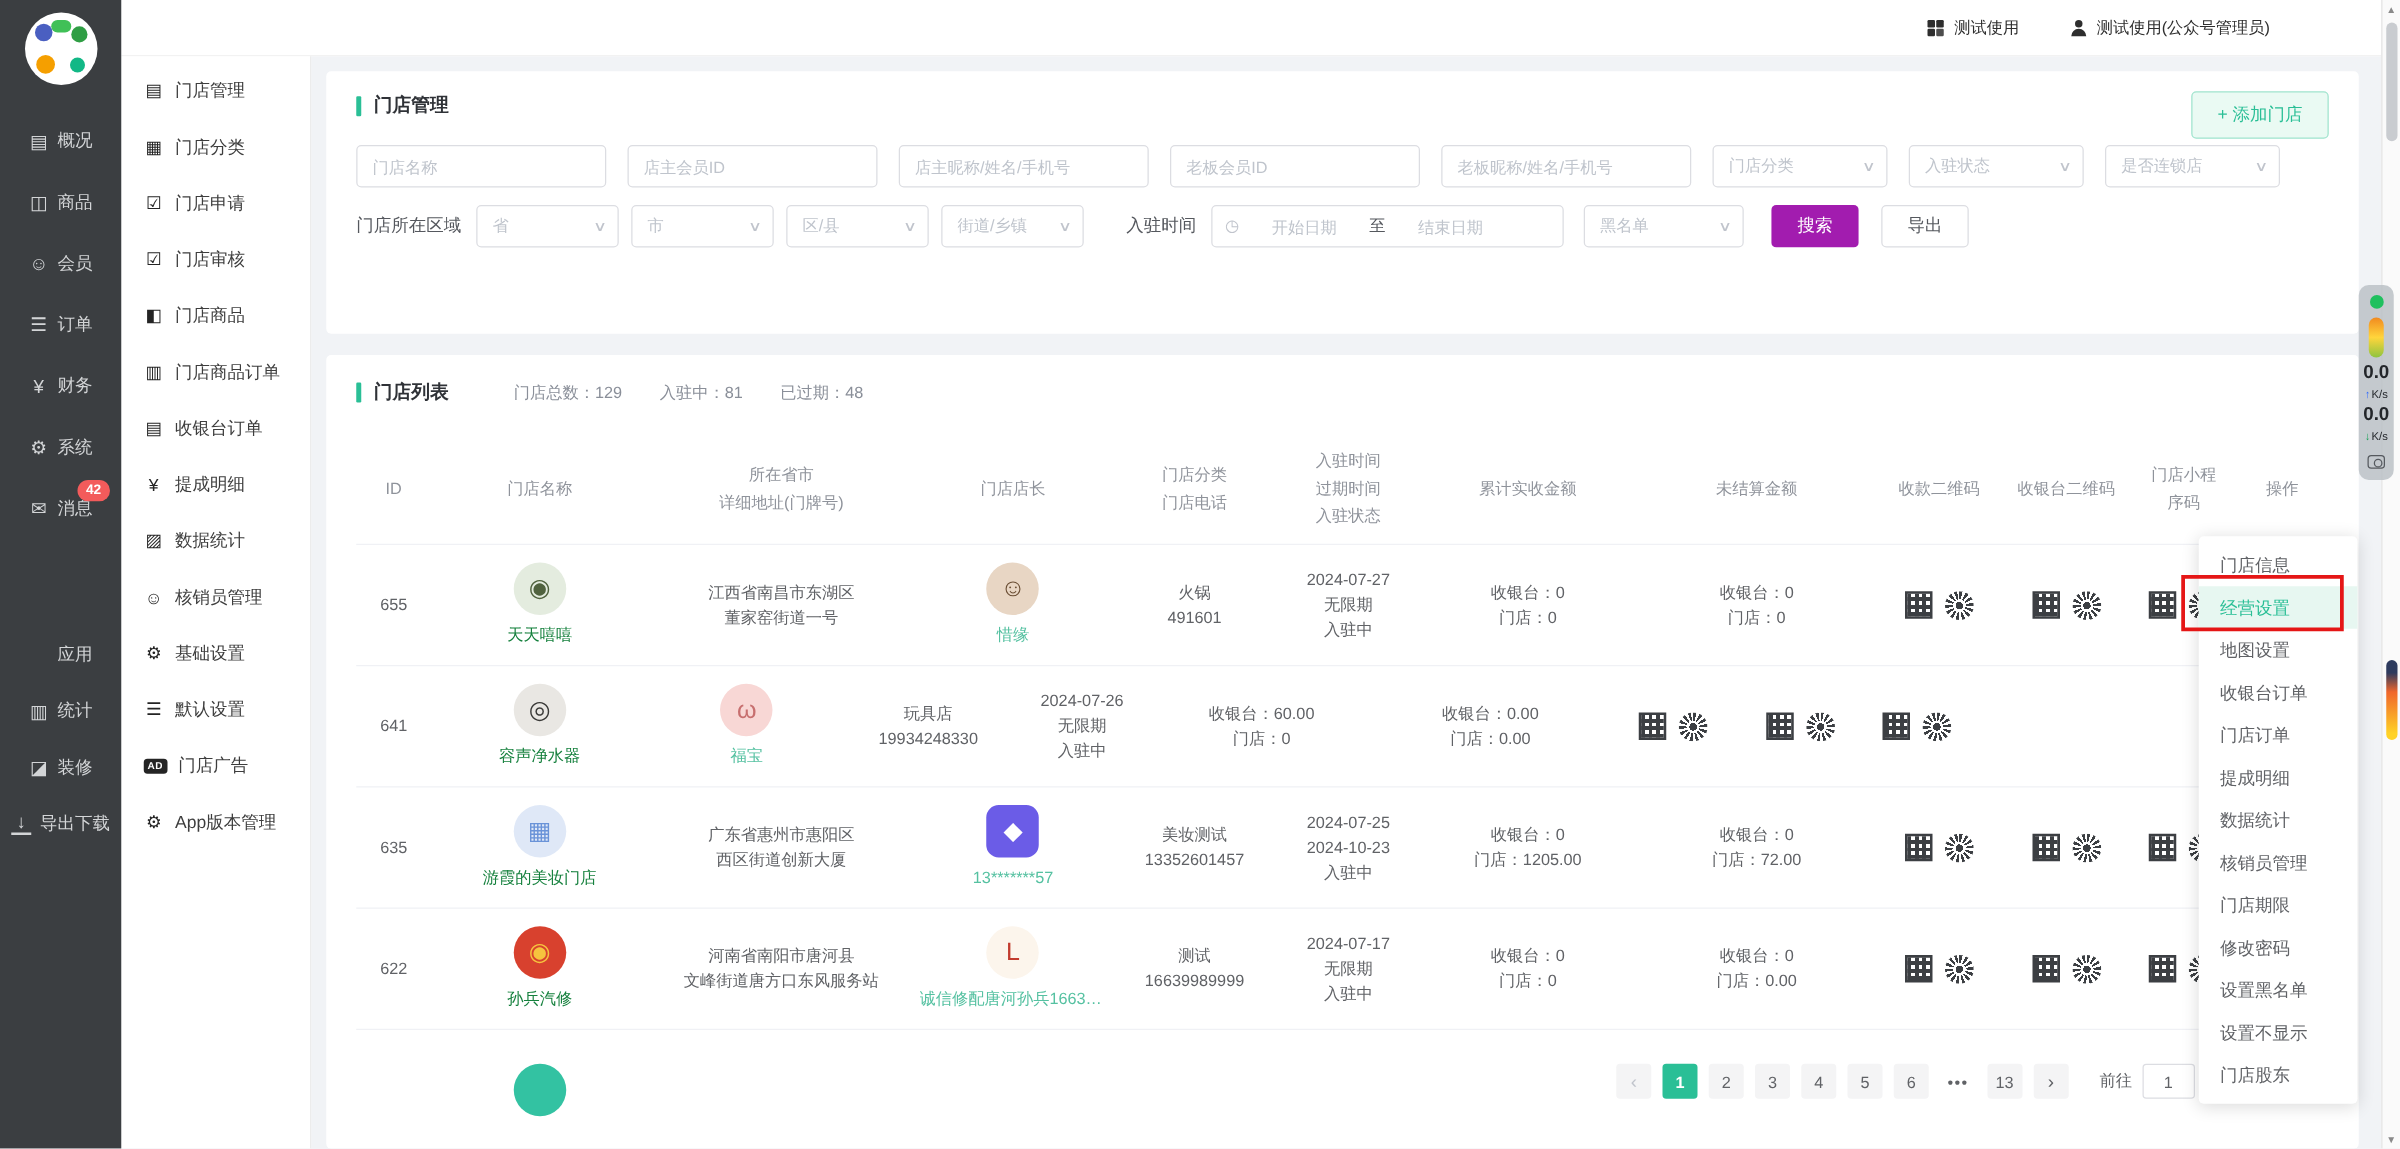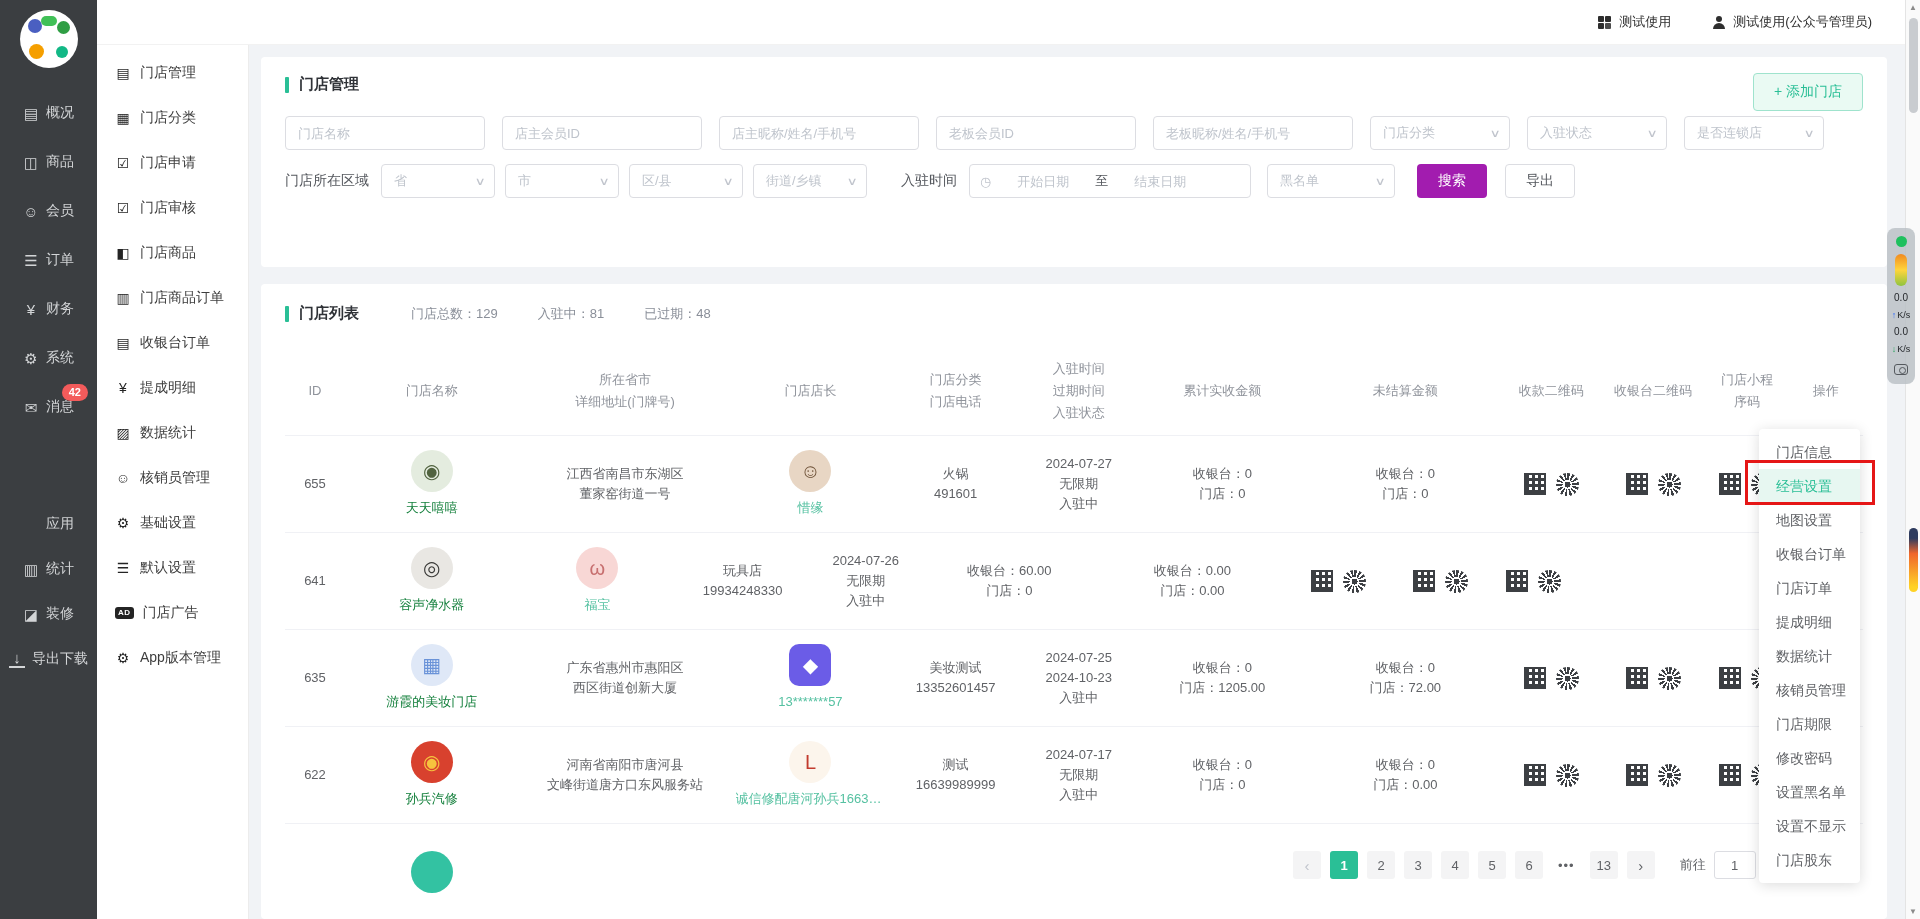--- a/index.html
+++ b/index.html
@@ -28,21 +28,21 @@
   .side-icon.underline-icon{border-bottom:2px solid #d3d5d7;padding-bottom:1px}
   .grid-icon{display:inline-grid;grid-template-columns:7px 7px;grid-template-rows:7px 7px;gap:2px}
   .grid-icon i{border-radius:1px}
   .grid-icon .g0{background:#f25d4e}.grid-icon .g1{background:#3fba54}
   .grid-icon .g2{background:#f7b500}.grid-icon .g3{background:#2f88ff}
   .badge{position:absolute;top:-14px;right:-14px;background:#f35b5b;color:#fff;font-size:11px;
     line-height:17px;padding:0 7px;border-radius:9px;font-weight:bold}
 
   
   .topbar{position:absolute;left:97px;top:0;right:0;height:45px;background:#fff;z-index:2;
-    border-bottom:1px solid #f2f2f2;display:flex;align-items:center;justify-content:flex-end;gap:42px;padding-right:48px}
+    border-bottom:1px solid #f2f2f2;display:flex;align-items:center;justify-content:flex-end;gap:42px;padding-right:104px}
   .top-item{display:flex;align-items:center;gap:8px;font-size:13px;color:#2e2e2e;cursor:pointer}
   .mini-grid{display:inline-grid;grid-template-columns:6px 6px;grid-template-rows:6px 6px;gap:1px}
   .mini-grid i{background:#2e2e2e;border-radius:1px}
   .mini-grid i.hollow{background:#2e2e2e;opacity:.85}
   .person-icon{display:inline-flex;flex-direction:column;align-items:center}
   .person-icon .head{width:6px;height:6px;border-radius:50%;background:#2e2e2e}
   .person-icon .body{width:12px;height:6px;border-radius:6px 6px 0 0;background:#2e2e2e;margin-top:1px}
 
   
   .submenu{position:absolute;left:97px;top:45px;bottom:0;width:152px;background:#fff;z-index:3;
@@ -82,21 +82,21 @@
   .datebox .clock{color:#c0c4cc;font-size:13px}
   .datebox input{border:none;outline:none;width:92px;font-size:13px;text-align:center;color:#606266}
   .datebox input::placeholder{color:#bfc4cc}
   .datebox .to{font-size:13px;color:#55585e}
   .f-select.blk{width:128px;margin-left:16px}
   .btn{height:34px;border-radius:4px;font-size:14px;padding:0 20px;cursor:pointer;border:1px solid transparent}
   .btn.search{background:#a21caf;color:#fff;margin-left:22px}
   .btn.export{background:#fff;color:#55585e;border-color:#dcdde2;margin-left:18px}
 
   
-  .stats{display:flex;gap:40px;margin-left:42px;font-size:13px;color:#8a8f99}
+  .stats{display:flex;gap:30px;margin-left:42px;font-size:13px;color:#8a8f99}
   .stat b{font-weight:normal;color:#8a8f99}
   .table{margin-top:24px;width:100%}
   .thead{display:flex;align-items:center;min-height:88px;color:#8f939b;font-size:13px;line-height:22px}
   .th,.td{text-align:center;padding:0 4px}
   .tr{display:flex;align-items:center;min-height:97px;border-top:1px solid #f0f1f5;font-size:13px;
     color:#606266;line-height:20px}
   .c-id{width:3.8%}.c-name{width:11%}.c-addr{width:13.5%}.c-manager{width:10%}.c-category{width:8.4%}
   .c-time{width:7.2%}.c-received{width:11%}.c-unsettled{width:12.2%}.c-payqr{width:6.3%}
   .c-cashierqr{width:6.6%}.c-miniqr{width:5.3%}.c-action{width:4.7%}
   .logo,.avatar{width:42px;height:42px;margin:0 auto;display:flex;align-items:center;justify-content:center;
@@ -107,21 +107,21 @@
     text-overflow:ellipsis;max-width:150px;margin-left:auto;margin-right:auto}
   .qrwrap{display:flex;align-items:center;justify-content:center;gap:10px}
   .qr{width:22px;height:22px;border:2px solid #3c3f43;flex:none;cursor:pointer;
     background:repeating-linear-gradient(90deg,#3c3f43 0 3px,transparent 3px 6px),
                repeating-linear-gradient(0deg,#3c3f43 0 3px,transparent 3px 6px)}
   .dotcode{width:23px;height:23px;border-radius:50%;flex:none;cursor:pointer;
     background:radial-gradient(circle,#3c3f43 0 3px,#fff 3px 5px,transparent 5px),
                repeating-conic-gradient(#3c3f43 0 13deg,#fff 13deg 26deg)}
 
   
-  .op-menu{position:absolute;left:1759px;top:429px;width:101px;background:#fff;border-radius:4px;
+  .op-menu{position:absolute;left:1759px;top:429px;width:127px;background:#fff;border-radius:4px;
     box-shadow:0 2px 14px rgba(0,0,0,.14);padding:6px 0;z-index:6}
   .menu-item{height:34px;line-height:34px;padding-left:17px;font-size:14px;color:#606266;cursor:pointer;white-space:nowrap}
   .menu-item.active{color:#2abf96;background:#e7f7f1}
   .red-box{position:absolute;left:1745px;top:460px;width:130px;height:45px;border:3px solid #e51616;z-index:7}
 
   
   .pagination{position:absolute;left:1293px;top:851px;display:flex;align-items:center;gap:9px;z-index:5}
   .pg{min-width:28px;height:28px;border-radius:3px;background:#f4f4f5;color:#606266;font-size:13px;
     display:flex;align-items:center;justify-content:center;cursor:pointer;padding:0 6px}
   .pg.arrow{color:#c0c4cc;font-size:15px}
@@ -137,21 +137,21 @@
     border-left:1px solid #e4e4e4;z-index:8}
   .scrollstrip .arr{position:absolute;left:0;right:0;text-align:center;font-size:8px;color:#8a8a8a}
   .scrollstrip .arr.up{top:3px}.scrollstrip .arr.down{bottom:3px}
   .thumb{position:absolute;left:3px;width:9px;border-radius:5px;background:#c9ccd0;top:18px;height:95px}
   .orange-thumb{position:absolute;left:3px;width:9px;border-radius:5px;top:528px;height:64px;
     background:linear-gradient(#2e3b5e 0 16%,#f0662b 40%,#ffd226 92%)}
   .net-widget{position:absolute;right:5px;top:228px;width:28px;z-index:9;background:rgba(186,191,197,.82);
     border-radius:8px;display:flex;flex-direction:column;align-items:center;padding:8px 0 9px;gap:7px}
   .net-dot{width:11px;height:11px;border-radius:50%;background:#1fc05e}
   .net-capsule{width:12px;height:32px;border-radius:6px;background:linear-gradient(#f18a1f,#ffd53c,#8fc43f)}
-  .net-num{font-size:10px;font-weight:normal;color:#23262a;line-height:10px}
+  .net-num{font-size:15px;font-weight:bold;color:#23262a;line-height:10px}
   .net-unit{font-size:9px;color:#23262a;line-height:10px;display:flex;align-items:center}
   .net-unit .up{color:#2f6bff;margin-right:1px}
   .net-unit .down{color:#1ea35a;margin-right:1px}
   .cam{width:14px;height:11px;border:1px solid #55595e;border-radius:3px;position:relative;margin-top:3px}
   .cam::after{content:"";position:absolute;left:4px;top:2px;width:5px;height:5px;border-radius:50%;border:1px solid #55595e}
 
   
   .statusbar{position:absolute;left:0;bottom:0;max-width:640px;background:#f7f7f7;
     border:1px solid #d4d4d4;border-left:none;border-bottom:none;border-top-right-radius:4px;
     padding:2px 9px;font-size:11px;color:#5f6368;white-space:nowrap;overflow:hidden;

